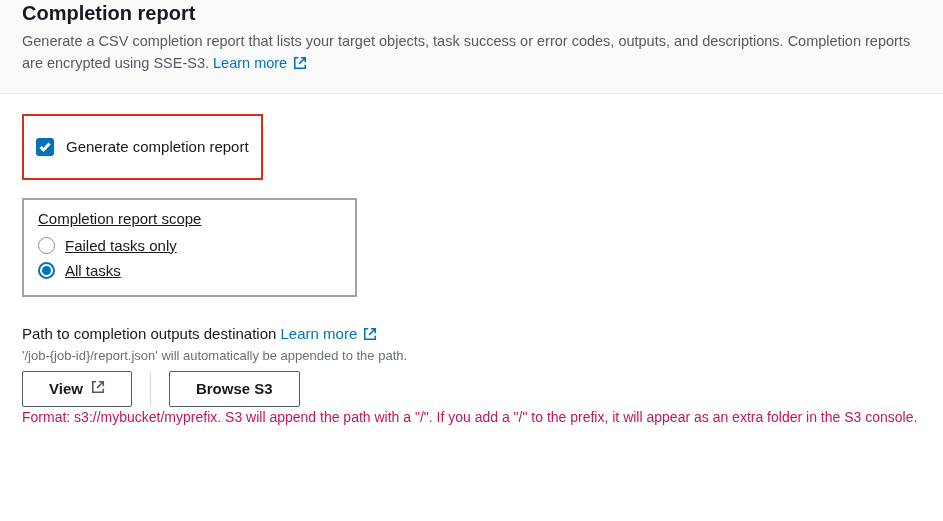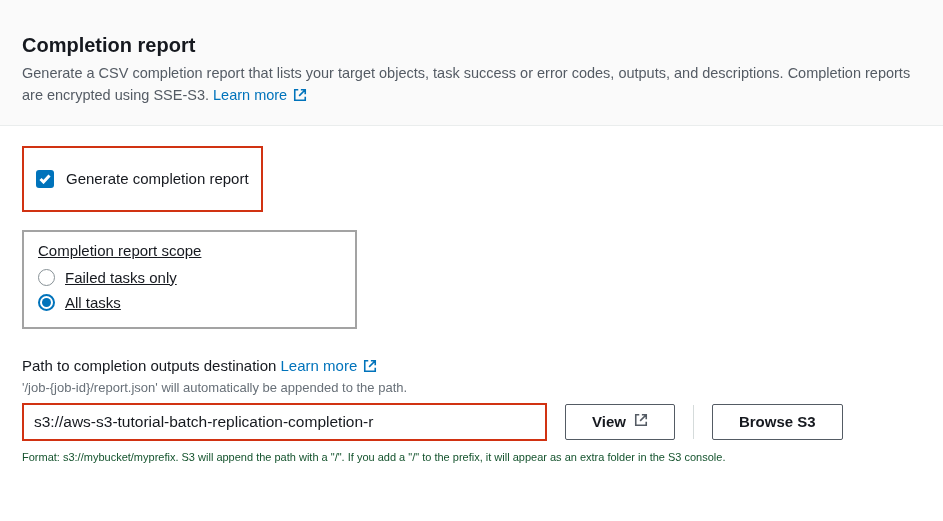--- a/index.html
+++ b/index.html
@@ -9,21 +9,21 @@
     }
     body {
       font-family: "Amazon Ember", "Helvetica Neue", Arial, sans-serif;
       font-size: 14px;
       color: #16191f;
       background: #ffffff;
       padding: 0;
       width: 943px;
     }
     .header-section {
-      padding: 34px 22px 16px 22px;
+      padding: 2px 22px 16px 22px;
       background: #fafafa;
       border-bottom: 1px solid #eaeded;
     }
     .section-title {
       font-size: 20px;
       font-weight: 700;
       color: #16191f;
       margin-bottom: 6px;
     }
     .section-desc {
@@ -159,23 +159,22 @@
       align-items: center;
       gap: 8px;
       font-family: inherit;
     }
     .divider-v {
       width: 1px;
       height: 34px;
       background: #d5dbdb;
     }
     .format-hint {
-      font-size: 11px;
-      color: #14532d;
-      margin-top: 8px;
+      font-size: 14px;
+      color: #be185d;
       line-height: 1.5;
       max-width: 900px;
     }
   </style>
 </head>
 <body>
 
 <div class="header-section">
   <h2 class="section-title">Completion report</h2>
   <p class="section-desc">
@@ -224,21 +223,20 @@
         <span class="ext-icon">
           <svg width="14" height="14" viewBox="0 0 16 16">
               <path fill="none" stroke="#0073bb" stroke-width="1.8" d="M6 2H2v12h12v-4M9 2h5v5M14 2L7 9"></path>
             </svg>
         </span>
       </a>
     </div>
     <div class="path-hint">'/job-{job-id}/report.json' will automatically be appended to the path.</div>
 
     <div class="input-row">
-      <input type="text" class="path-input" value="s3://aws-s3-tutorial-batch-replication-completion-r" style="">
       <button class="btn">
         <span>View</span>
         <span>
           <svg width="14" height="14" viewBox="0 0 16 16">
               <path fill="none" stroke="#545b64" stroke-width="1.8" d="M6 2H2v12h12v-4M9 2h5v5M14 2L7 9"></path>
             </svg>
         </span>
       </button>
       <div class="divider-v"></div>
       <button class="btn">

